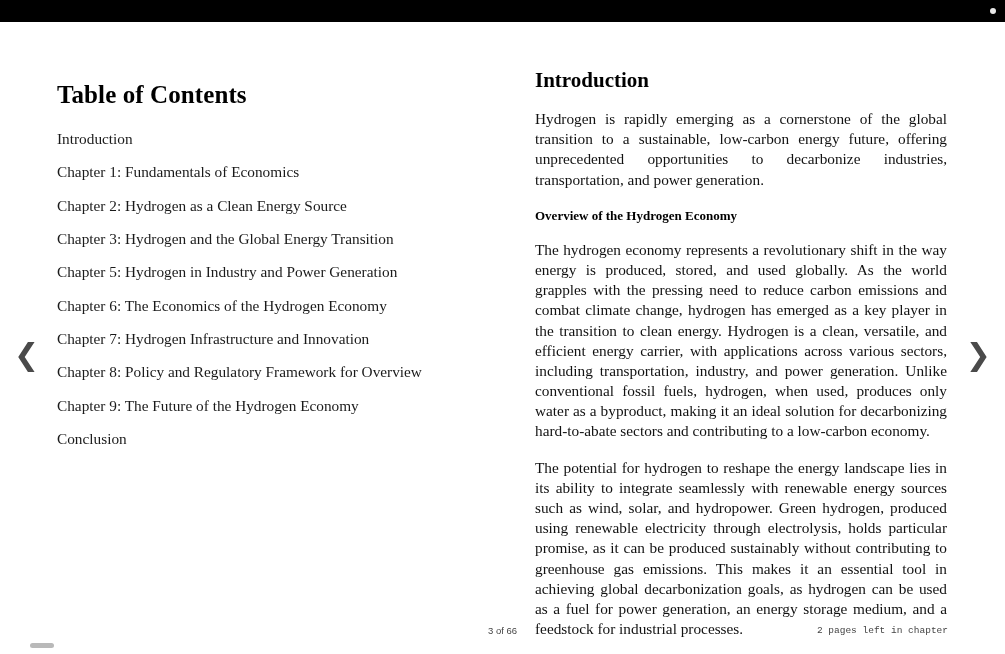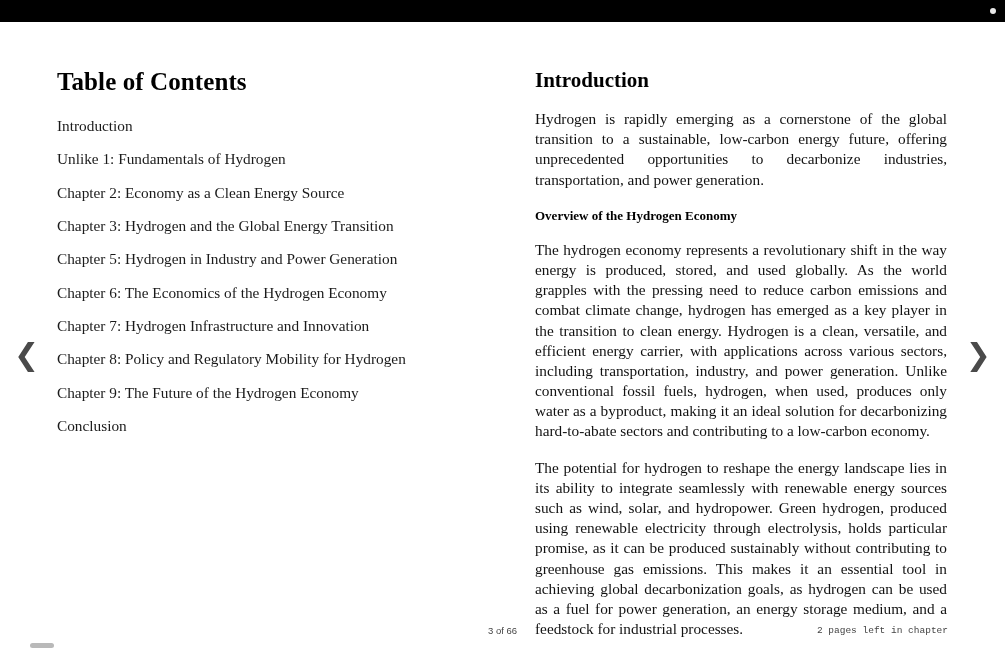--- a/index.html
+++ b/index.html
@@ -72,21 +72,21 @@
   }
   .col-right {
     left: 535px;
     width: 412px;
   }
 
   .toc-title {
     font-size: 25px;
     font-weight: bold;
     color: #000;
-    margin: 0 0 22px 0;
+    margin: 13px 0 22px 0;
     letter-spacing: 0.1px;
   }
 
   .toc-list {
     list-style: none;
     margin: 0;
     padding: 0;
   }
   .toc-item {
     font-size: 15.3px;
@@ -158,27 +158,27 @@
   <div class="page">
 
     <div class="nav-arrow left">❮</div>
 
     <div class="nav-arrow right">❯</div>
 
     <div class="col col-left">
       <h1 class="toc-title">Table of Contents</h1>
       <ul class="toc-list">
         <li class="toc-item">Introduction</li>
-        <li class="toc-item">Unlike 1: Fundamentals of Hydrogen</li>
-        <li class="toc-item">Chapter 2: Economy as a Clean Energy Source</li>
+        <li class="toc-item">Chapter 1: Fundamentals of Economics</li>
+        <li class="toc-item">Chapter 2: Hydrogen as a Clean Energy Source</li>
         <li class="toc-item">Chapter 3: Hydrogen and the Global Energy Transition</li>
         <li class="toc-item">Chapter 5: Hydrogen in Industry and Power Generation</li>
         <li class="toc-item">Chapter 6: The Economics of the Hydrogen Economy</li>
         <li class="toc-item">Chapter 7: Hydrogen Infrastructure and Innovation</li>
-        <li class="toc-item">Chapter 8: Policy and Regulatory Mobility for Hydrogen</li>
+        <li class="toc-item">Chapter 8: Policy and Regulatory Framework for Overview</li>
         <li class="toc-item">Chapter 9: The Future of the Hydrogen Economy</li>
         <li class="toc-item">Conclusion</li>
       </ul>
     </div>
 
     <div class="col col-right">
       <h2 class="chapter-title">Introduction</h2>
       <p class="para">Hydrogen is rapidly emerging as a cornerstone of the global transition to a sustainable, low-carbon energy future, offering unprecedented opportunities to decarbonize industries, transportation, and power generation.</p>
       <h3 class="section-head">Overview of the Hydrogen Economy</h3>
       <p class="para">The hydrogen economy represents a revolutionary shift in the way energy is produced, stored, and used globally. As the world grapples with the pressing need to reduce carbon emissions and combat climate change, hydrogen has emerged as a key player in the transition to clean energy. Hydrogen is a clean, versatile, and efficient energy carrier, with applications across various sectors, including transportation, industry, and power generation. Unlike conventional fossil fuels, hydrogen, when used, produces only water as a byproduct, making it an ideal solution for decarbonizing hard-to-abate sectors and contributing to a low-carbon economy.</p>

